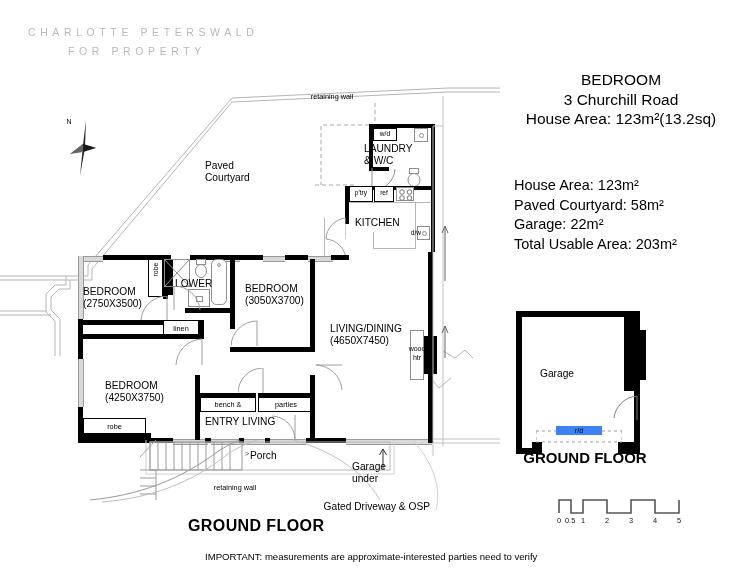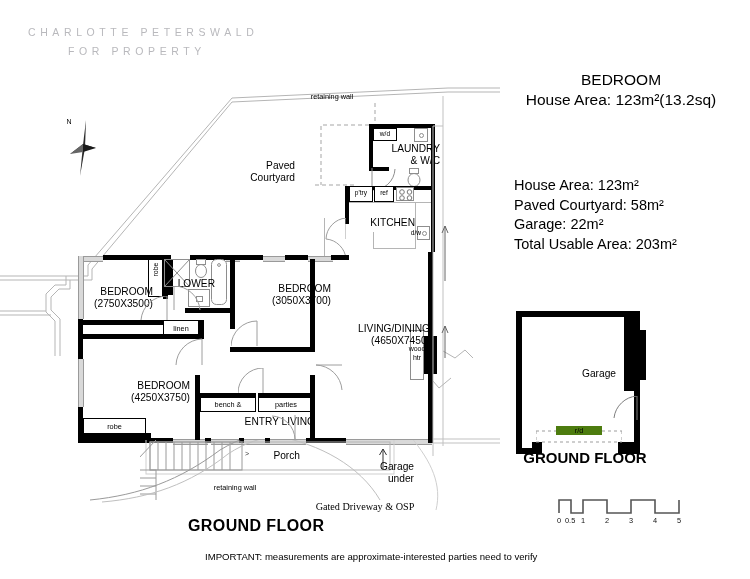--- a/index.html
+++ b/index.html
@@ -6,21 +6,21 @@
   body{width:750px;height:579px;position:relative;overflow:hidden;
        font-family:"Liberation Sans","DejaVu Sans",sans-serif;color:#000;}
   .abs{position:absolute;}
   
   #brand{left:28px;top:26px;width:260px;color:#b9b9bd;}
   #brand .l1{font-size:10.5px;letter-spacing:4.6px;white-space:nowrap;}
   #brand .l2{font-size:10.5px;letter-spacing:4.6px;white-space:nowrap;margin-top:7px;padding-left:40px;}
   
   #header{left:496px;top:70px;width:250px;text-align:center;font-size:15.5px;line-height:19.5px;}
   #stats{left:514px;top:176px;width:240px;font-size:14.5px;line-height:19.5px;}
-  .roomname{font-size:10.2px;line-height:11.6px;text-align:right;}
+  .roomname{font-size:10.2px;line-height:11.6px;text-align:left;}
   .tiny{font-size:7.3px;text-align:center;white-space:nowrap;}
   .tiny6{font-size:6.6px;text-align:center;white-space:nowrap;}
   
   .w{background:#000;}
   .win{background:#d9d9d9;border-top:1px solid #9a9a9a;border-bottom:1px solid #9a9a9a;}
   .winv{background:#d9d9d9;border-left:1px solid #9a9a9a;border-right:1px solid #9a9a9a;}
   .ln{background:#b5b5b5;}
   .box{border:1px solid #8e8e8e;box-sizing:border-box;background:#fff;}
   .boxb{border:1px solid #000;box-sizing:border-box;background:#fff;}
   
@@ -34,20 +34,21 @@
 </head>
 <body>
 
 <div class="abs" id="brand">
   <div class="l1">CHARLOTTE PETERSWALD</div>
   <div class="l2">FOR PROPERTY</div>
 </div>
 
 <div class="abs" id="header">
   <div>BEDROOM</div>
+  <div>3 Churchill Road</div>
   <div>House Area: 123m²(13.2sq)</div>
 </div>
 
 <div class="abs" id="stats">
   <div>House Area: 123m²</div>
   <div>Paved Courtyard: 58m²</div>
   <div>Garage: 22m²</div>
   <div>Total Usable Area: 203m²</div>
 </div>
 
@@ -391,21 +392,21 @@
   <div class="abs" style="left:378px;top:449px;width:10px;height:20px;">
     <svg width="10" height="20" viewBox="0 0 10 20">
         <path d="M 5 0 L 5 20 M 5 0 L 1.5 6 M 5 0 L 8.5 6" fill="none" stroke="#333"></path>
       </svg>
   </div>
   <div class="abs roomname" style="left:352px;top:461px;width:62px;">
     <div>Garage</div>
     <div>under</div>
   </div>
 
-  <div class="abs roomname" style="left:300px;top:501px;width:130px;text-align:center;font-family:Liberation Serif, serif;">Gated Driveway &amp; OSP</div>
+  <div class="abs roomname" style="left:300px;top:501px;width:130px;text-align:right;">Gated Driveway &amp; OSP</div>
 </div>
 
 <div class="abs" id="gftitle">GROUND FLOOR</div>
 
 <div class="abs" style="left:500px;top:300px;width:180px;height:150px;">
 
   <div class="abs w" style="left:16px;top:11px;width:124px;height:6px;"></div>
   <div class="abs w" style="left:16px;top:11px;width:6px;height:143px;"></div>
   <div class="abs w" style="left:124px;top:11px;width:16px;height:80px;"></div>
   <div class="abs w" style="left:134px;top:30px;width:12px;height:50px;"></div>
@@ -422,21 +423,21 @@
   </div>
 
   <div class="abs" style="left:36px;top:128px;width:86px;height:20px;">
     <svg width="86" height="20" viewBox="0 0 86 20">
       <line x1="0" y1="3" x2="86" y2="3" stroke="#9d9d9d" stroke-dasharray="3,3"></line>
       <line x1="0" y1="14" x2="86" y2="14" stroke="#9d9d9d" stroke-dasharray="3,3"></line>
       <line x1="0" y1="3" x2="0" y2="14" stroke="#9d9d9d" stroke-dasharray="3,3"></line>
       <line x1="86" y1="3" x2="86" y2="14" stroke="#9d9d9d" stroke-dasharray="3,3"></line>
     </svg>
   </div>
-  <div class="abs tiny" style="left:56px;top:126px;width:46px;background:#4d7c0f;">r/d</div>
+  <div class="abs tiny" style="left:56px;top:126px;width:46px;background:#3b82f6;">r/d</div>
   <div class="abs roomname" style="left:40px;top:68px;width:76px;">Garage</div>
 </div>
 
 <div class="abs" id="lgftitle">
   <div>GROUND FLOOR</div>
 </div>
 
 <div class="abs" id="scale">
   <svg width="140" height="18" viewBox="0 0 140 18">
     <path d="M 2 16 L 2 3 L 14 3 L 14 16 L 26 16 L 26 3 L 50 3 L 50 16

